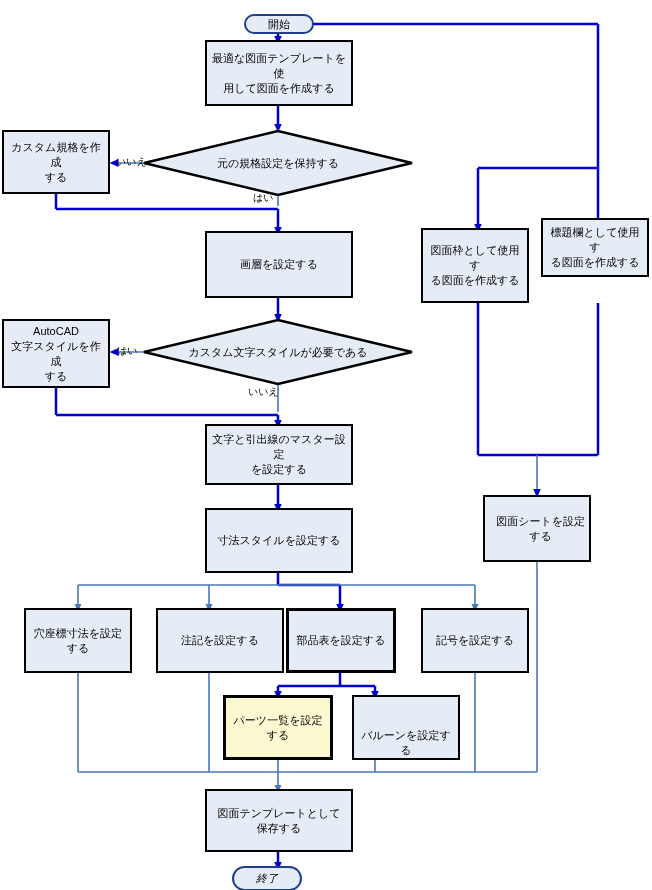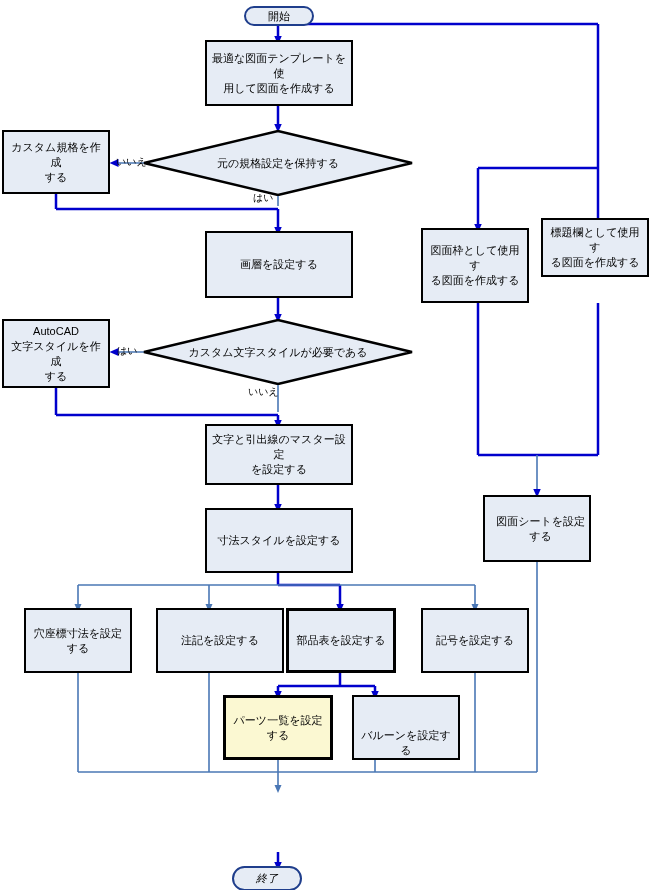--- a/index.html
+++ b/index.html
@@ -161,21 +161,21 @@
       <path d="M278,760 L278,772"></path>
       <path d="M375,760 L375,772"></path>
       <path d="M537,562 L537,772"></path>
       <path d="M78,772 L537,772"></path>
       <path d="M278,772 L278,789" marker-end="url(#ah-lite)"></path>
 
       <path d="M537,455 L537,493" marker-end="url(#ah-blue)"></path>
     </g>
   </svg>
 
-  <div class="node term" style="left:244px; top:6px; width:70px; height:20px;">
+  <div class="node term" style="left:244px; top:14px; width:70px; height:20px;">
     <span class="txt">開始</span>
   </div>
 
   <div class="node proc" style="left:205px; top:40px; width:148px; height:66px;">
     <span class="txt">最適な図面テンプレートを使
 用して図面を作成する</span>
   </div>
 
   <div class="node decision" style="left:142px; top:130px; width:272px; height:66px;">
     <svg class="dshape" viewBox="0 0 272 66" preserveAspectRatio="none">
@@ -249,20 +249,24 @@
   <div class="node proc" style="left:541px; top:218px; width:108px; height:59px;">
     <span class="txt">標題欄として使用す
 る図面を作成する</span>
   </div>
 
   <div class="node proc" style="left:483px; top:495px; width:108px; height:67px;justify-content:flex-end;">
     <span class="txt">図面シートを設定
 する</span>
   </div>
 
+  <div class="node proc" style="left:205px; top:789px; width:148px; height:63px;">
+    <span class="txt">図面テンプレートとして
+保存する</span>
+  </div>
 
   <div class="node term" style="left:232px; top:866px; width:70px; height:25px;font-style:italic;">
     <span class="txt">終了</span>
   </div>
 
   <div class="edge-label" style="left:116px; top:156px;">いいえ</div>
 
   <div class="edge-label" style="left:253px; top:192px;">はい</div>
 
   <div class="edge-label" style="left:117px; top:345px;">はい</div>

